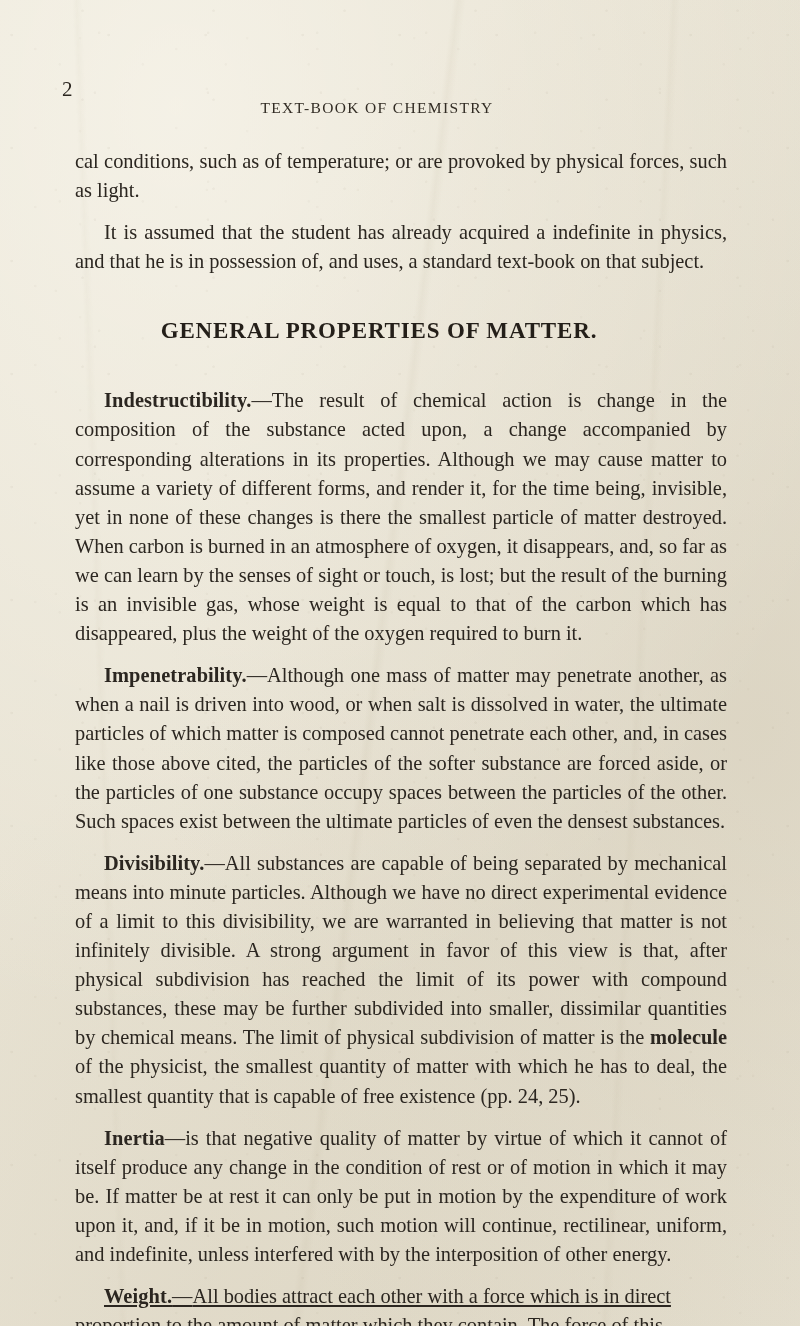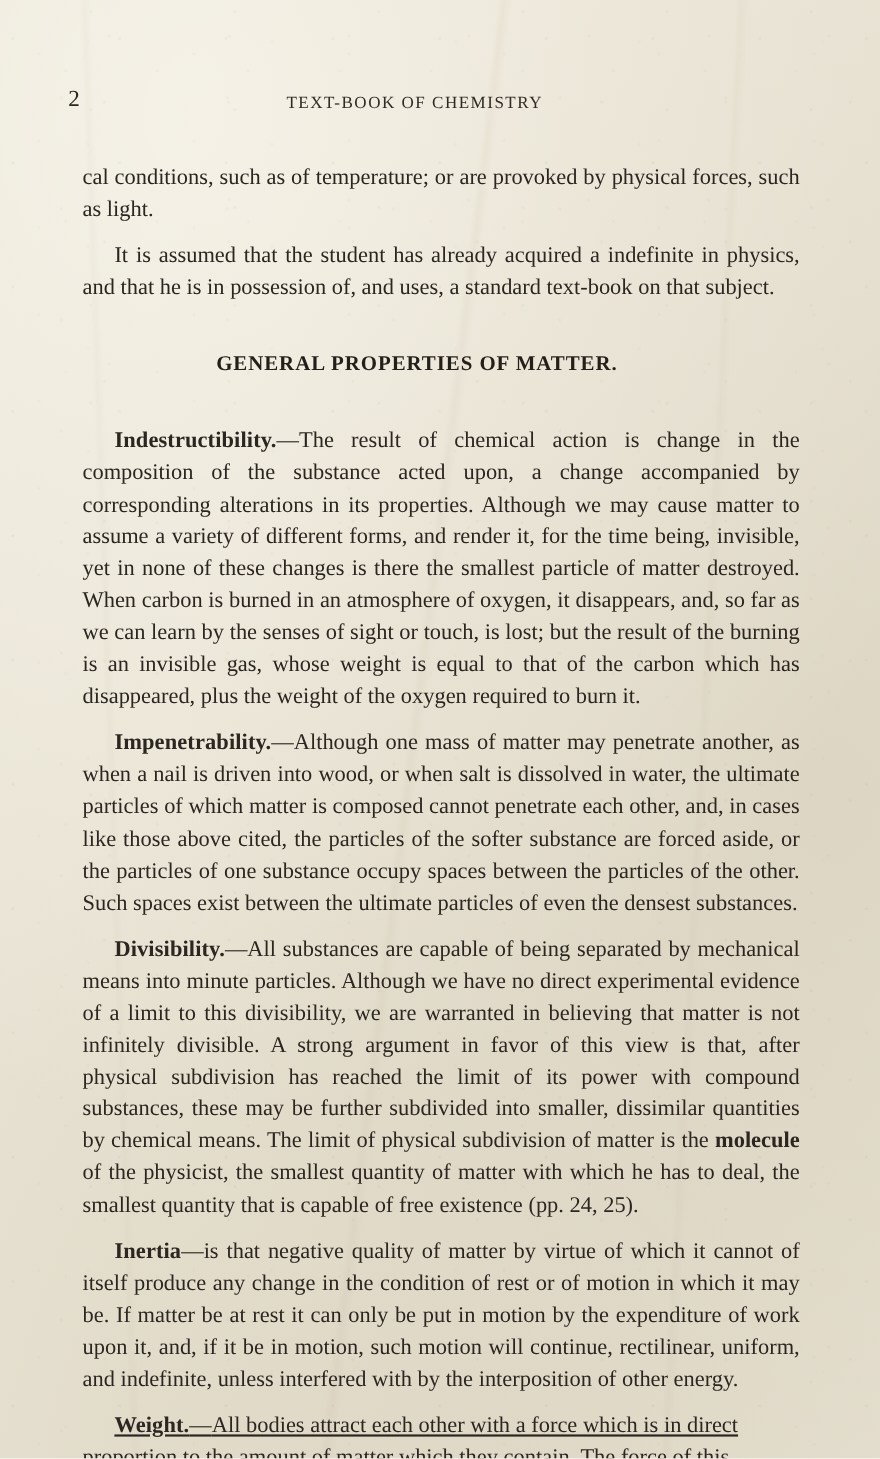--- a/index.html
+++ b/index.html
@@ -74,21 +74,21 @@
     position: absolute;
     left: 0;
     top: 0;
     font-size: 21px;
     line-height: 26px;
     letter-spacing: .2px;
   }
   .head-title {
     position: absolute;
     left: 0;
-    top: 6px;
+    top: 20px;
     width: 678px;
     text-align: center;
     font-size: 15.5px;
     line-height: 24px;
     letter-spacing: 1.35px;
     padding-right: 48px;
     box-sizing: border-box;
     color: #312b23;
   }
 
@@ -112,21 +112,21 @@
   p.para.cont {
     text-indent: 0;
   }
   p.para:last-child {
     text-align: left;
     text-decoration: underline;
   }
 
   h2.section-heading {
     margin: 0;
-    font-size: 19px;
+    font-size: 23px;
     line-height: 22px;
     font-weight: bold;
     text-align: center;
     letter-spacing: .85px;
     color: #241f19;
     padding-right: 44px;
   }
 
   .gap-before-heading { height: 31px; }
   .gap-after-heading  { height: 31px; }

